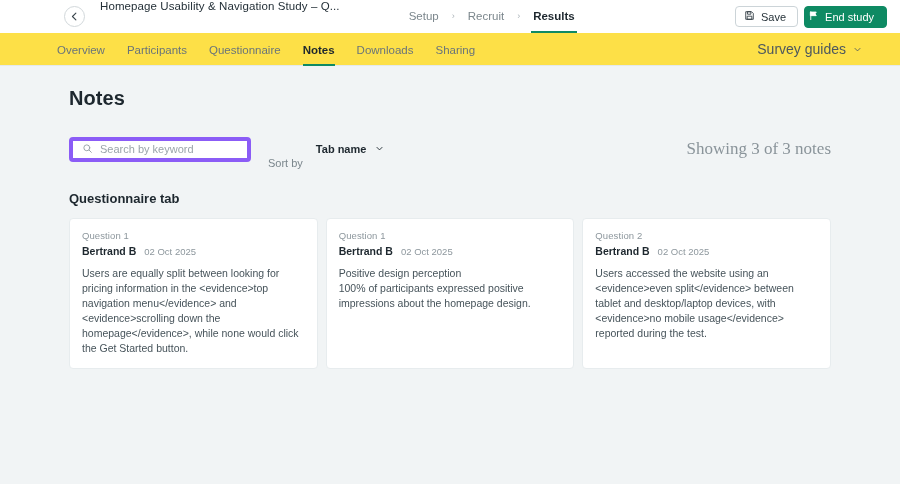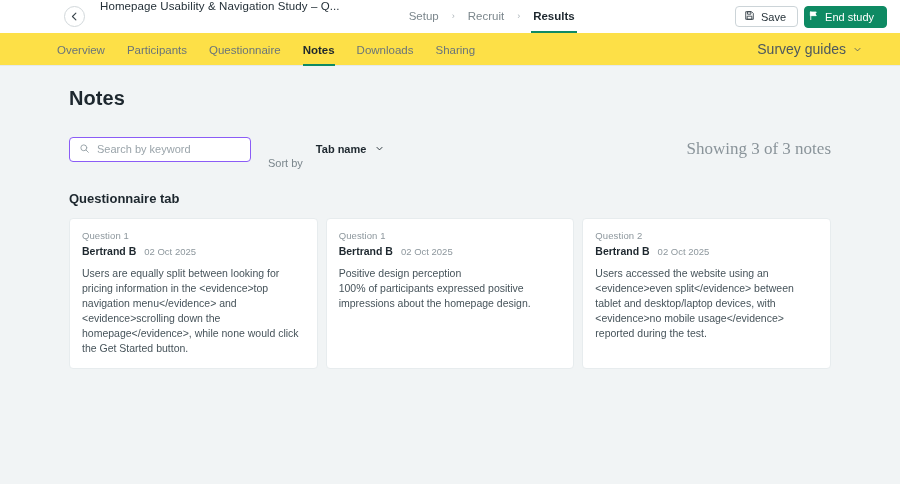--- a/index.html
+++ b/index.html
@@ -158,21 +158,21 @@
 
   .toolbar {
     display: flex;
     align-items: center;
     margin-top: 19px;
   }
 
   .search-box {
     width: 182px;
     height: 25px;
-    border: 1px solid #8b5cf6;
+    border: 4px solid #8b5cf6;
     border-radius: 4px;
     background: #fff;
     display: flex;
     align-items: center;
     padding: 0 9px;
     gap: 7px;
   }
   .search-box input {
     border: none;
     outline: none;

